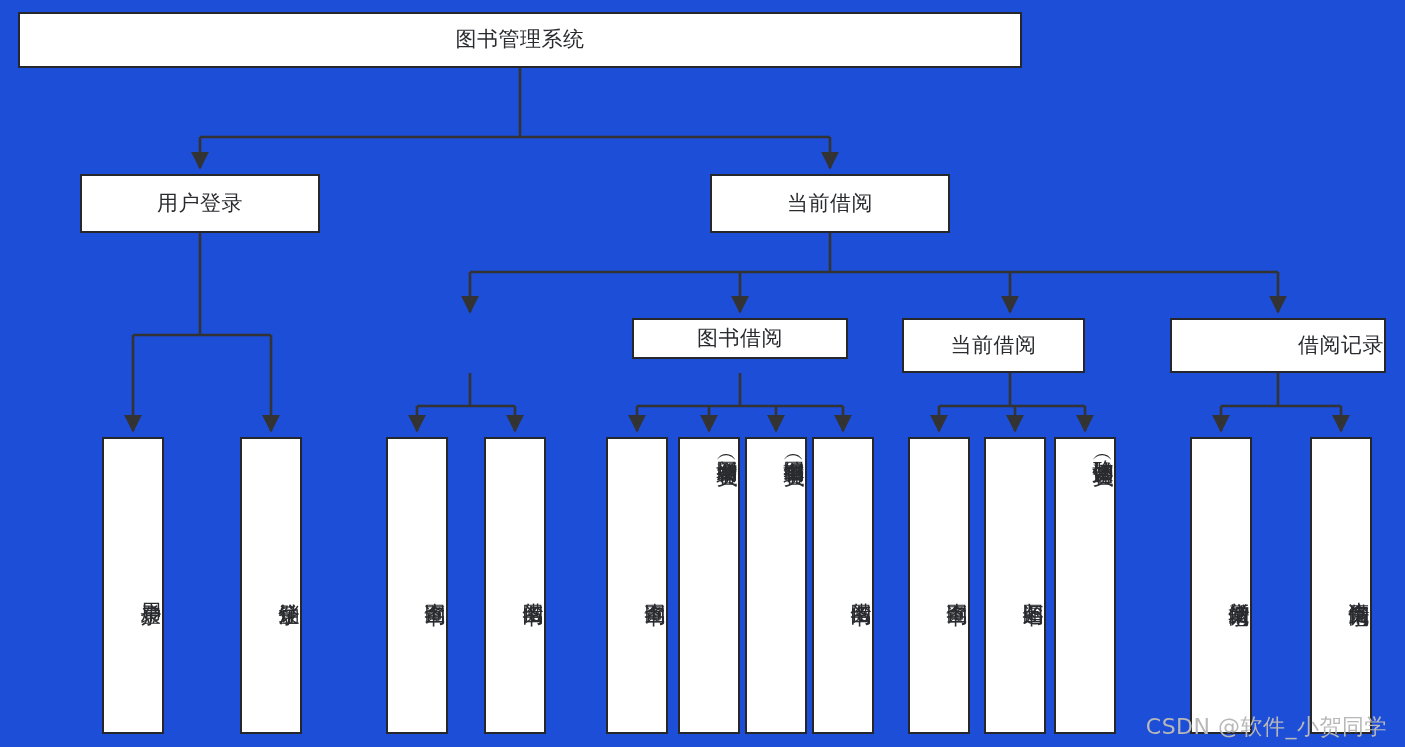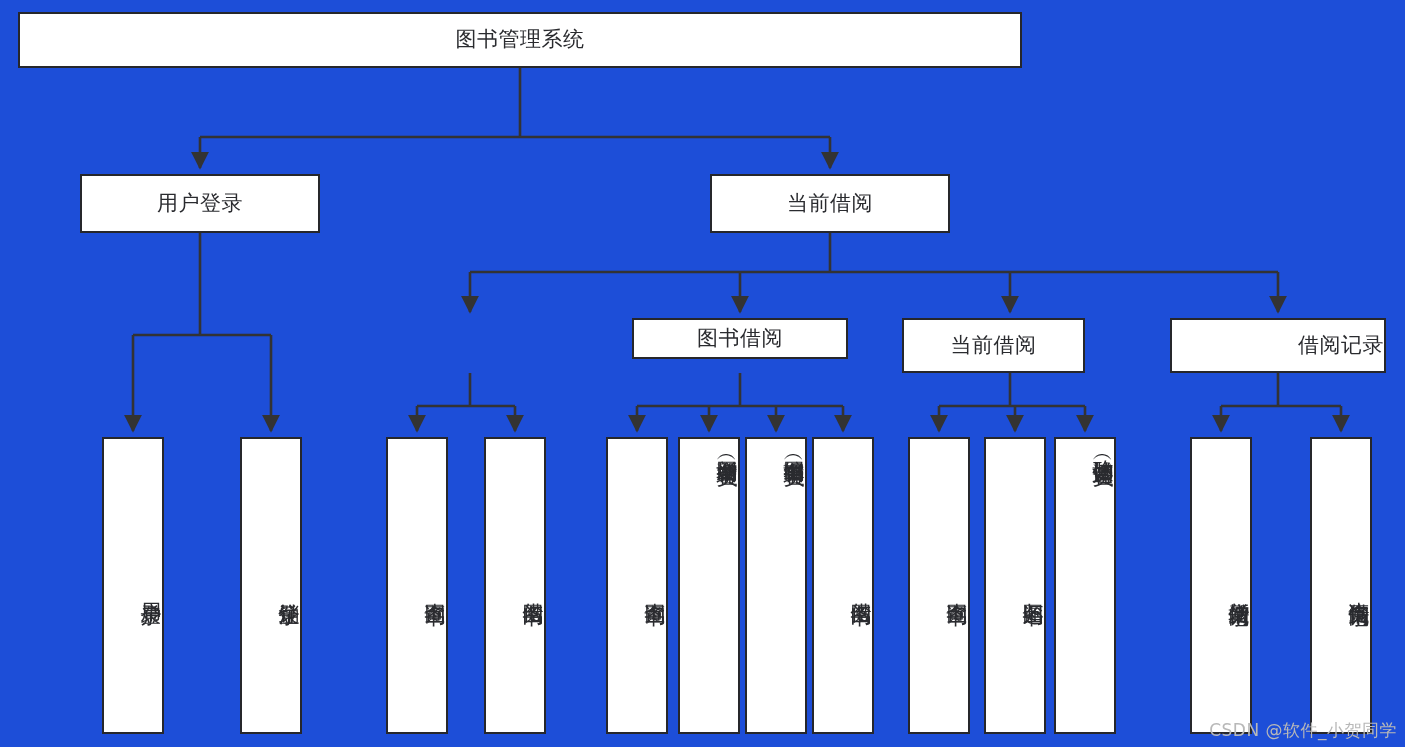--- a/index.html
+++ b/index.html
@@ -50,23 +50,23 @@
   svg#wires {
     position: absolute;
     left: 0;
     top: 0;
     width: 1405px;
     height: 747px;
     pointer-events: none;
   }
   #watermark {
     position: absolute;
-    right: 8px;
+    right: 18px;
     bottom: 5px;
-    font-size: 17px;
+    font-size: 22px;
     color: #b8b8b8;
     letter-spacing: 0.5px;
     white-space: nowrap;
   }
 </style>
 </head>
 <body>
 
 <div id="canvas">
 

